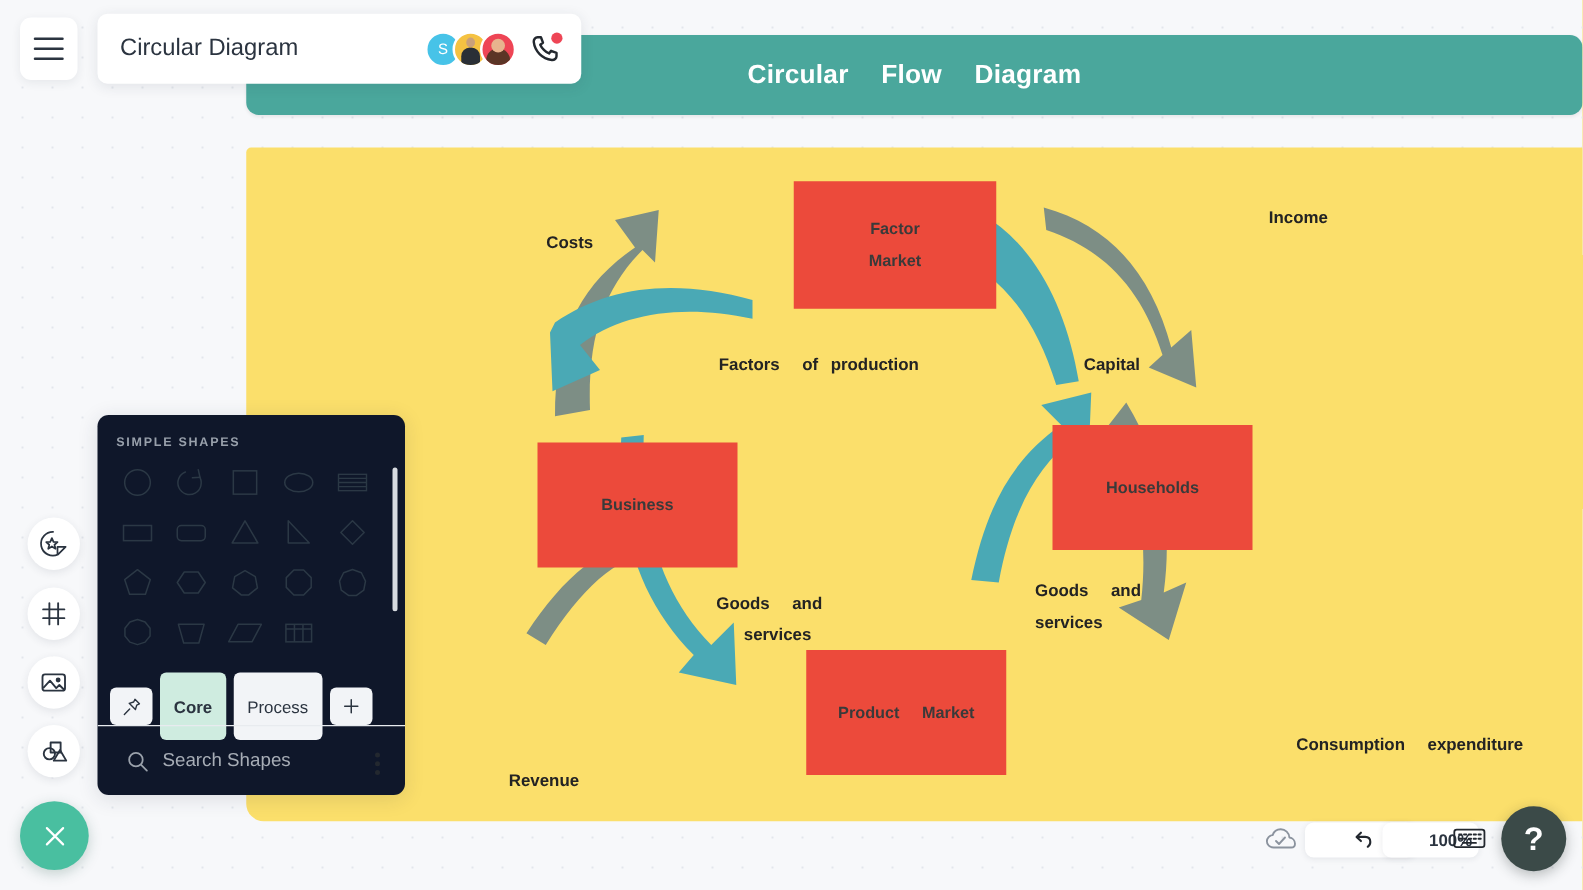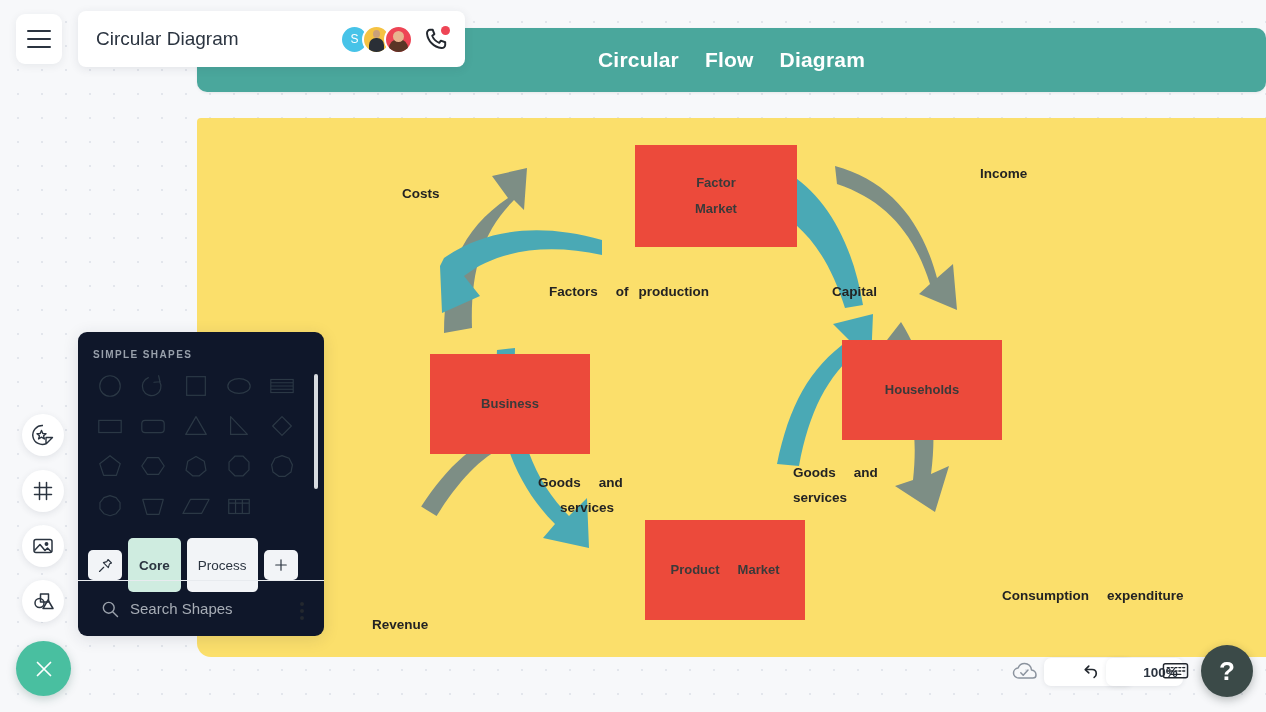--- a/index.html
+++ b/index.html
@@ -28,21 +28,21 @@
   }
   .node{
     position:absolute;background:#ec4a3b;display:flex;flex-direction:column;
     align-items:center;justify-content:center;
   }
   .node .nl{
     color:#3a3a3a;font-size:13px;font-weight:bold;line-height:26px;white-space:nowrap;
   }
   .node .nrow{display:flex;gap:18px;}
   .lbl{
-    position:absolute;color:#232323;font-size:13.5px;font-weight:bold;white-space:nowrap;
+    position:absolute;color:#232323;font-size:13.5px;font-weight:bold;white-space:nowrap;margin-left:35px;
   }
   .lbl .gap{display:inline-block;width:18px;}
   .lbl .gap2{display:inline-block;width:10px;}
   .arrowsvg{position:absolute;overflow:visible;}
   
   #title-card{
     position:absolute;left:78px;top:11px;width:387px;height:56px;
     background:#ffffff;border-radius:8px;display:flex;align-items:center;
     box-shadow:0 2px 10px rgba(40,50,70,.10);z-index:30;
   }
@@ -178,21 +178,21 @@
     <div class="nrow">
       <span class="nl">Product</span>
       <span class="nl">Market</span>
     </div>
   </div>
 
   <div class="lbl" style="left:205px;top:68px;">Costs</div>
 
   <div class="lbl" style="left:783px;top:48px;">Income</div>
 
-  <div class="lbl" style="left:352px;top:166px;">
+  <div class="lbl" style="left:343px;top:166px;">
     <span>Factors</span><span class="gap"></span><span>of</span><span class="gap2"></span><span>production</span>
   </div>
 
   <div class="lbl" style="left:635px;top:166px;">Capital</div>
 
   <div class="lbl" style="left:341px;top:352px;line-height:25px;">
     <span>Goods</span><span class="gap"></span><span>and</span><br>
     <span style="margin-left:22px;display:inline-block;">services</span>
   </div>
 

